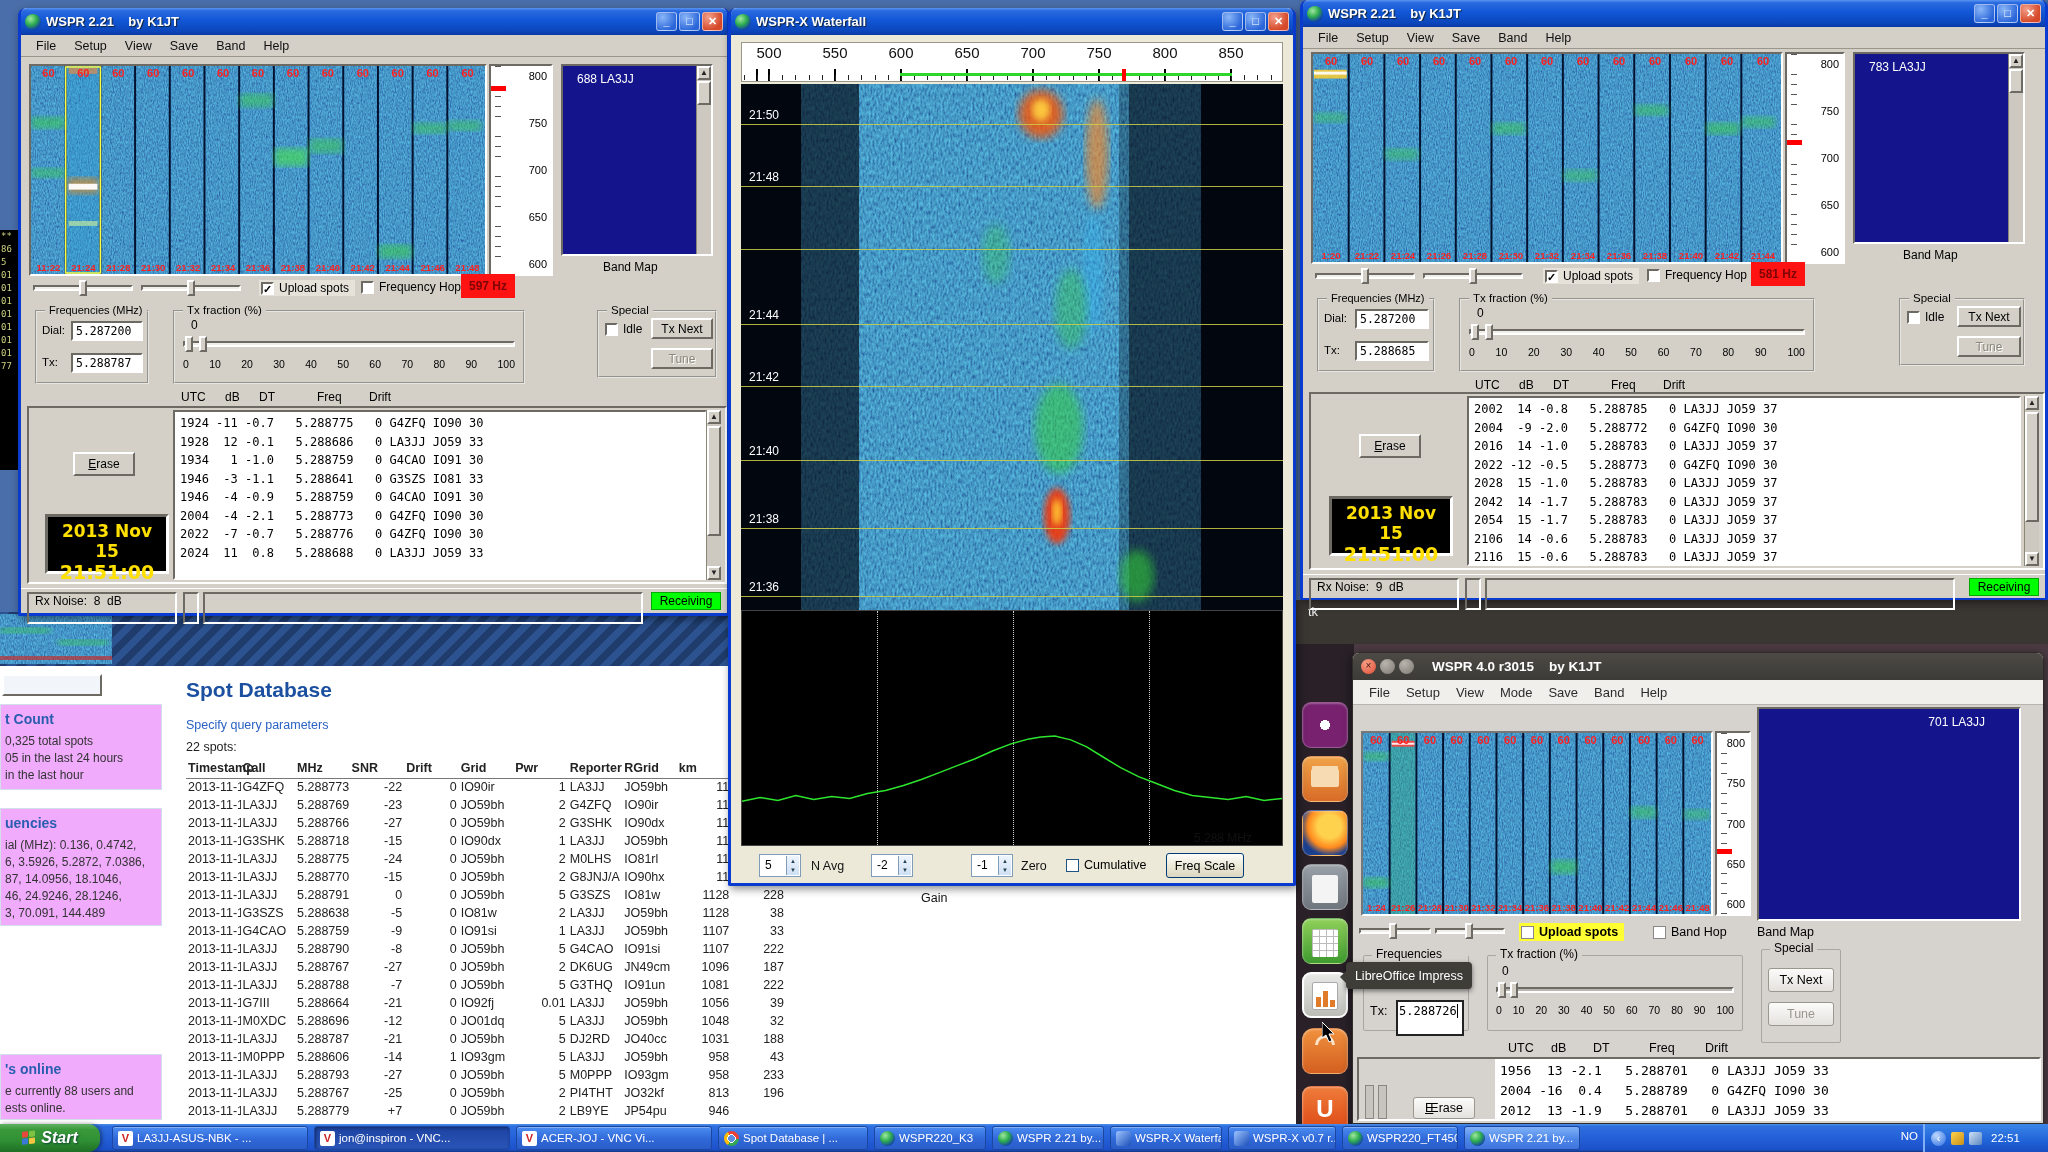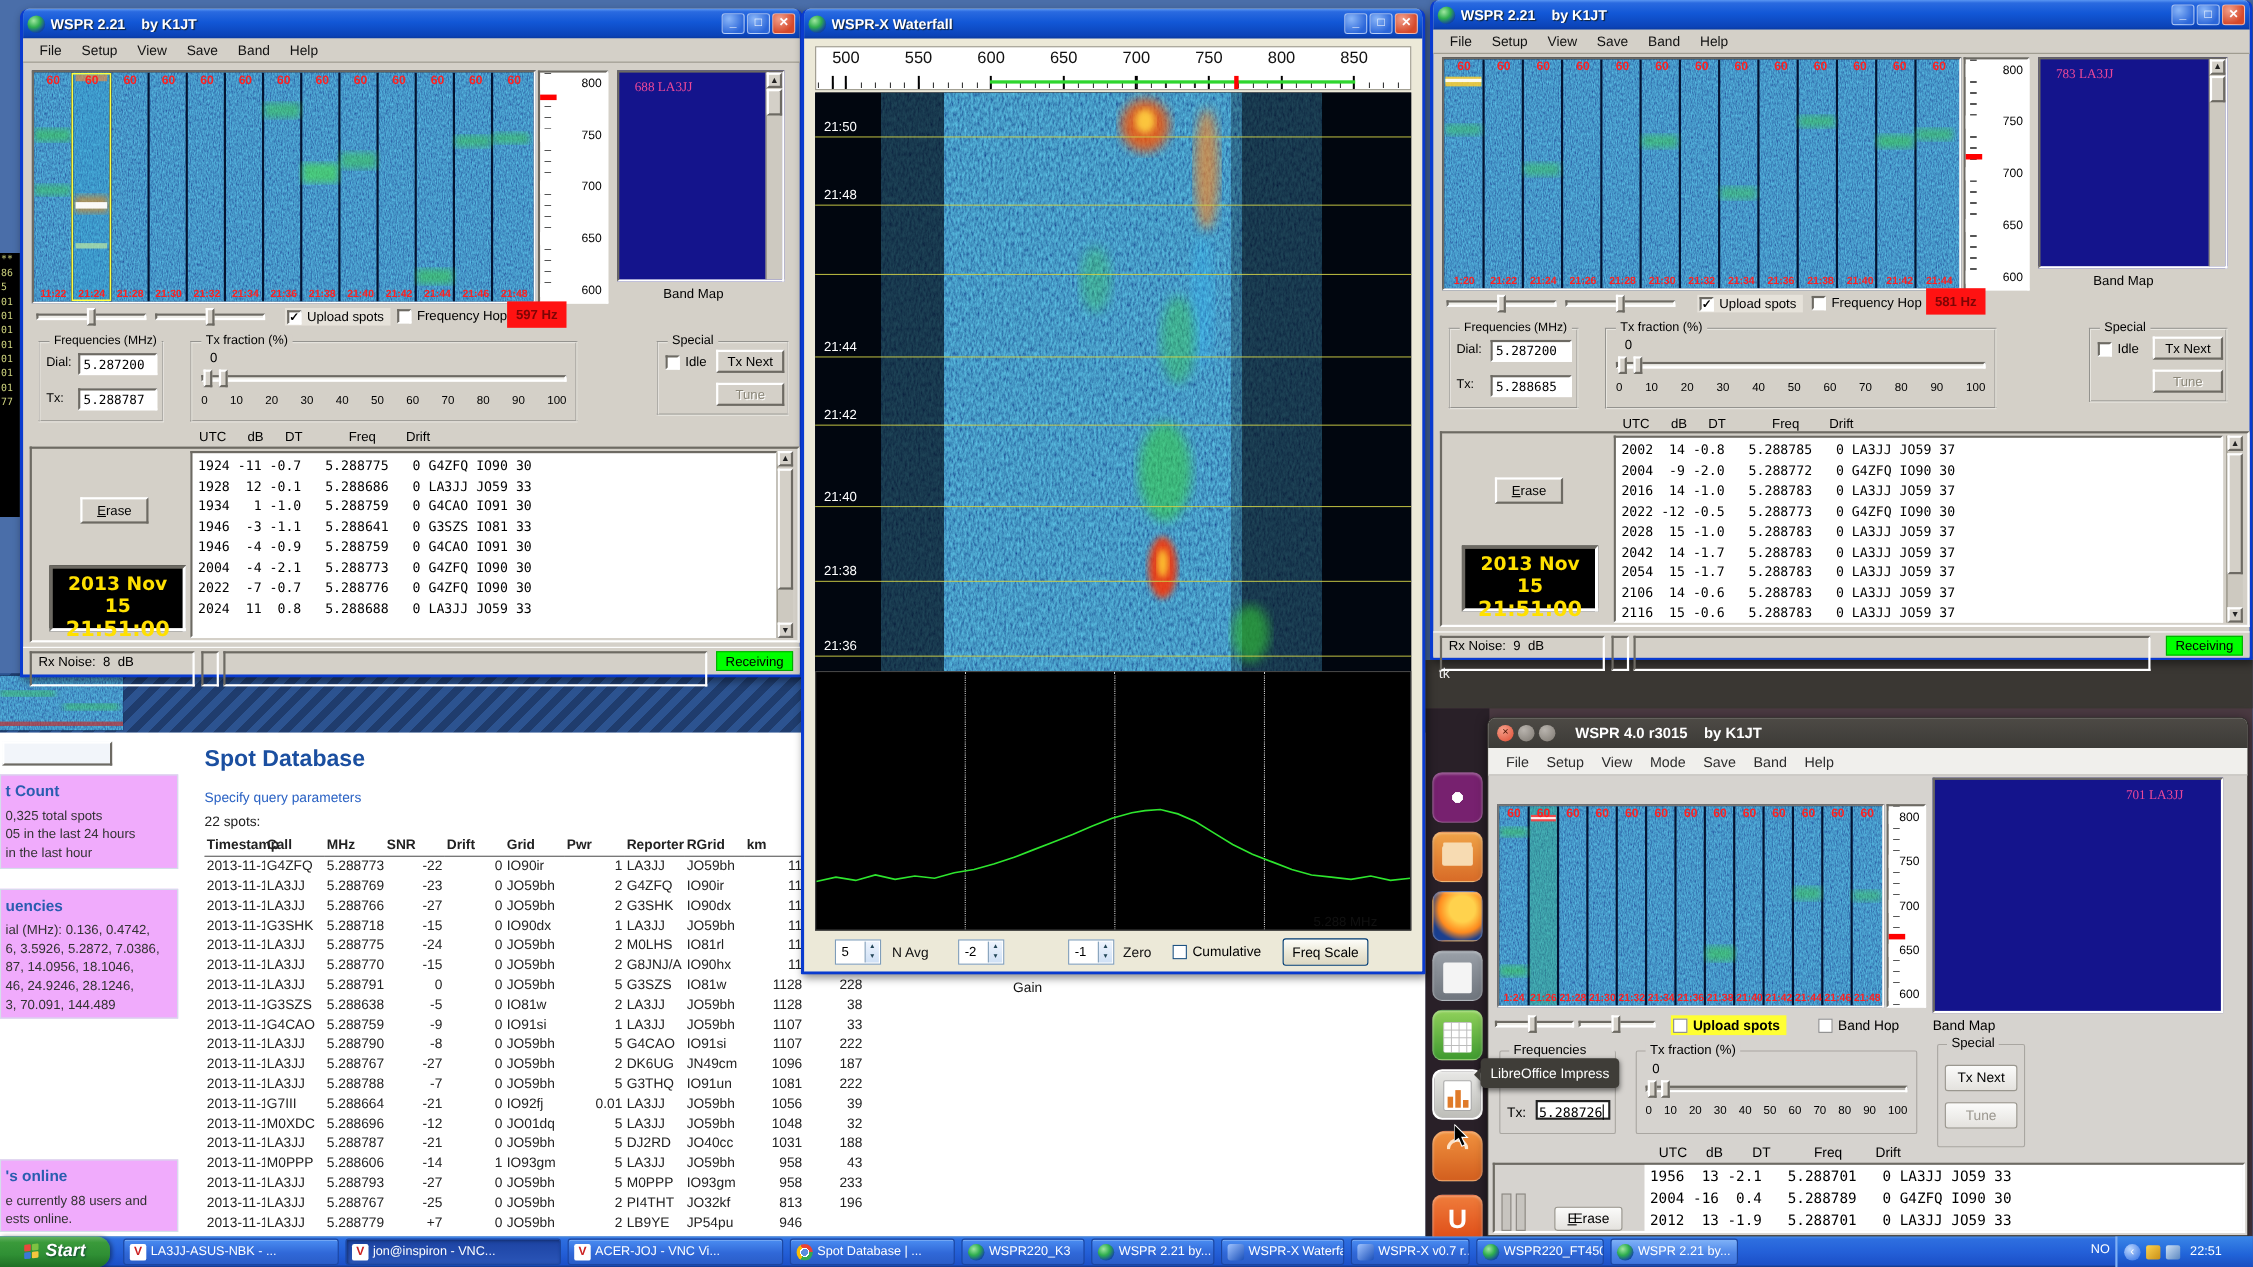--- a/index.html
+++ b/index.html
@@ -47,21 +47,21 @@
   .sixrow span{flex:1;text-align:center;color:#ff2020;font-weight:bold;font-size:11px}
   .timerow{position:absolute;left:0;right:0;bottom:1px;display:flex}
   .timerow span{flex:1;text-align:center;color:#ff2020;font-weight:bold;font-size:9.5px;white-space:nowrap;overflow:hidden}
   .scalecol{position:absolute;background:#fff;border:2px solid;border-color:#6d6a63 #fff #fff #6d6a63;
     display:flex;flex-direction:column;justify-content:space-between;padding:4px 2px 4px 0;
     background-image:repeating-linear-gradient(180deg,#555 0 1px,transparent 1px 10px);
     background-size:6px 100%;background-repeat:no-repeat;background-position:4px 0}
   .scalecol span{font-size:11px;text-align:right;padding-right:2px;background:#fff}
   .redmark{position:absolute;left:2px;width:15px;height:5px;background:#f00}
   .bandmap{position:absolute;background:#14148c;border:2px solid;border-color:#6d6a63 #fff #fff #6d6a63}
-  .bandmap .entry{color:#ec4899;font-family:Liberation Serif, serif;font-size:12px;padding:6px 0 0 14px;white-space:pre}
+  .bandmap .entry{color:#ffffff;font-family:Liberation Sans, sans-serif;font-size:12px;padding:6px 0 0 14px;white-space:pre}
   .vscroll{position:absolute;top:0;bottom:0;right:0;width:15px;background:#cdc9c0;border-left:1px solid #8a8678}
   .varrow{position:absolute;left:0;right:0;height:14px;background:#d4d0c8;border:2px solid;
     border-color:#fff #6d6a63 #6d6a63 #fff;font-size:8px;text-align:center;line-height:10px;color:#222}
   .vthumb{position:absolute;left:0;right:0;background:#d4d0c8;border:2px solid;border-color:#fff #6d6a63 #6d6a63 #fff}
   .xbtn{position:absolute;background:#d4d0c8;border:2px solid;border-color:#fff #6d6a63 #6d6a63 #fff;
     font-size:12px;display:flex;align-items:center;justify-content:center}
   .xbtn u{text-decoration:underline}
   .xbtn.dis{color:#8a8678;text-shadow:1px 1px 0 #fff}
   .dtable{position:absolute;background:#fff;border:2px solid;border-color:#6d6a63 #fff #fff #6d6a63;
     font-family:"DejaVu Sans Mono",monospace;font-size:12px;line-height:18.5px;padding:2px 0 0 5px;overflow:hidden}
@@ -646,21 +646,21 @@
     <span>Upload spots</span>
   </div>
   <div class="ucb" style="left:300px;top:272px">
     <span class="box"></span>
     <span>Band Hop</span>
   </div>
 
   <div class="ugroup" style="left:10px;top:302px;width:106px;height:76px">
     <span class="ugrouplab">Frequencies (MHz)</span>
     <span class="abs" style="left:6px;top:48px;font-size:12.5px">Tx:</span>
-    <span class="abs" style="left:32px;top:44px;width:68px;height:18px;background:#fff;border:2px solid #222;font-size:12px;font-family:'DejaVu Sans Mono',monospace;padding:2px 1px">
+    <span class="abs" style="left:32px;top:44px;width:68px;height:36px;background:#fff;border:2px solid #222;font-size:12px;font-family:'DejaVu Sans Mono',monospace;padding:2px 1px">
       <span>5.288726</span><span style="border-left:1px solid #000"></span>
     </span>
   </div>
 
   <div class="ugroup" style="left:134px;top:302px;width:256px;height:76px">
     <span class="ugrouplab">Tx fraction (%)</span>
     <span class="abs" style="left:14px;top:8px;font-size:12px">0</span>
     <div class="slider" style="left:8px;top:26px;right:8px">
       <div class="track" style="background:#b9b6b1"></div>
         <div class="thumb" style="left:2px"></div>

